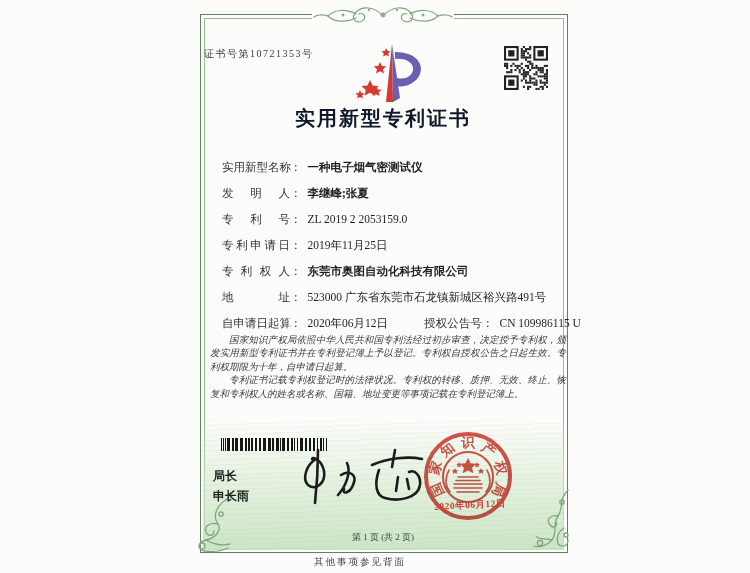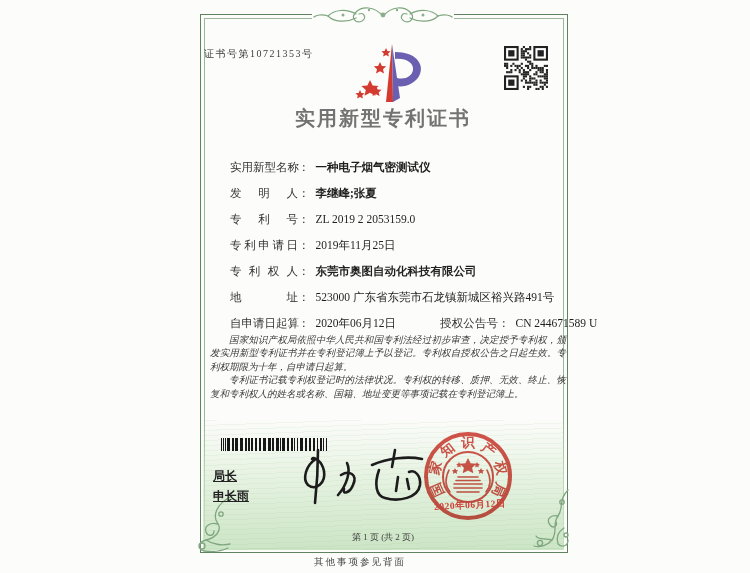--- a/index.html
+++ b/index.html
@@ -13,38 +13,38 @@
     background:linear-gradient(180deg,rgba(227,242,222,0) 0%,rgba(216,236,209,.55) 40%,rgba(201,228,194,.95) 100%);
     pointer-events:none;}
   .grad:after{content:"";position:absolute;inset:0;
     background:repeating-linear-gradient(178deg,rgba(140,190,140,.10) 0 1px,rgba(255,255,255,0) 1px 5px);}
 
   
   .certno{position:absolute;left:204px;top:47px;font-size:10px;letter-spacing:1.5px;color:#3c3c3c;}
   .logo{position:absolute;left:346px;top:40px;}
   .qr{position:absolute;left:504px;top:46px;}
   .title{position:absolute;left:200px;top:105px;width:366px;text-align:center;
-    font-size:20px;font-weight:bold;letter-spacing:2px;color:#737373;}
+    font-size:20px;font-weight:bold;letter-spacing:2px;color:#0f172a;}
 
   
   .row{position:absolute;left:222px;font-size:11.5px;color:#2b2b2b;white-space:nowrap;}
-  .flabel{display:inline-block;width:68px;text-align:justify;text-align-last:justify;color:#333;margin-left:8px;}
+  .flabel{display:inline-block;width:68px;text-align:justify;text-align-last:justify;color:#333;}
   .fcolon{margin-right:6px;}
   .fval{color:#1f1f1f;}
   .fval.b{font-weight:bold;text-align:right;}
   .pair2{margin-left:36px;}
 
   
   .paras{position:absolute;left:210px;top:334px;width:356px;font-size:9.5px;line-height:13.4px;
     color:#3a3a3a;font-style:italic;text-align:justify;}
   .paras p{margin:0;text-indent:2em;}
 
   
   .barcode{position:absolute;left:221px;top:438px;}
-  .director{position:absolute;left:213px;top:466px;font-size:12px;font-weight:bold;color:#222;line-height:20px;text-decoration:underline;}
+  .director{position:absolute;left:213px;top:466px;font-size:12px;font-weight:bold;color:#222;line-height:20px;}
   .signature{position:absolute;left:292px;top:443px;}
 
   .seal{position:absolute;left:424px;top:432px;width:88px;height:88px;opacity:.93;mix-blend-mode:multiply;}
   .seal-ring{position:absolute;inset:0;border:4px solid #d5483f;border-radius:50%;}
   .seal-ch{position:absolute;left:50%;top:50%;font-size:13.5px;font-weight:bold;color:#d5483f;}
   .seal-date{position:absolute;left:420px;top:499px;width:100px;text-align:center;
     font-size:9.5px;font-weight:bold;color:#cf4038;transform:rotate(-3deg);letter-spacing:.5px;}
 
   .page-footer{position:absolute;left:200px;top:531px;width:366px;text-align:center;font-size:9px;color:#3f3f3f;}
   .back-note{position:absolute;left:270px;top:556px;width:180px;text-align:center;
@@ -266,21 +266,21 @@
   <div class="row" style="top:238px">
     <span class="flabel">专利申请日</span><span class="fcolon">：</span><span class="fval">2019年11月25日</span>
   </div>
   <div class="row" style="top:264px">
     <span class="flabel">专利权人</span><span class="fcolon">：</span><span class="fval b">东莞市奥图自动化科技有限公司</span>
   </div>
   <div class="row" style="top:290px">
     <span class="flabel">地址</span><span class="fcolon">：</span><span class="fval">523000 广东省东莞市石龙镇新城区裕兴路491号</span>
   </div>
   <div class="row" style="top:316px">
-    <span class="flabel">自申请日起算</span><span class="fcolon">：</span><span class="fval">2020年06月12日</span><span class="pair2"><span class="flabel" style="width:58px">授权公告号</span><span class="fcolon">：</span><span class="fval">CN 244671589 U</span></span>
+    <span class="flabel">自申请日起算</span><span class="fcolon">：</span><span class="fval">2020年06月12日</span><span class="pair2"><span class="flabel" style="width:58px">授权公告号</span><span class="fcolon">：</span><span class="fval">CN 109986115 U</span></span>
   </div>
 
   <div class="paras">
     <p>国家知识产权局依照中华人民共和国专利法经过初步审查，决定授予专利权，颁发实用新型专利证书并在专利登记簿上予以登记。专利权自授权公告之日起生效。专利权期限为十年，自申请日起算。</p>
     <p>专利证书记载专利权登记时的法律状况。专利权的转移、质押、无效、终止、恢复和专利权人的姓名或名称、国籍、地址变更等事项记载在专利登记簿上。</p>
   </div>
 
   <svg class="barcode" id="barcode" width="110" height="13" viewBox="0 0 110 13">
       <rect x="0" y="0" width="1" height="13" fill="#171717"></rect>
       <rect x="2" y="0" width="1" height="13" fill="#171717"></rect>

